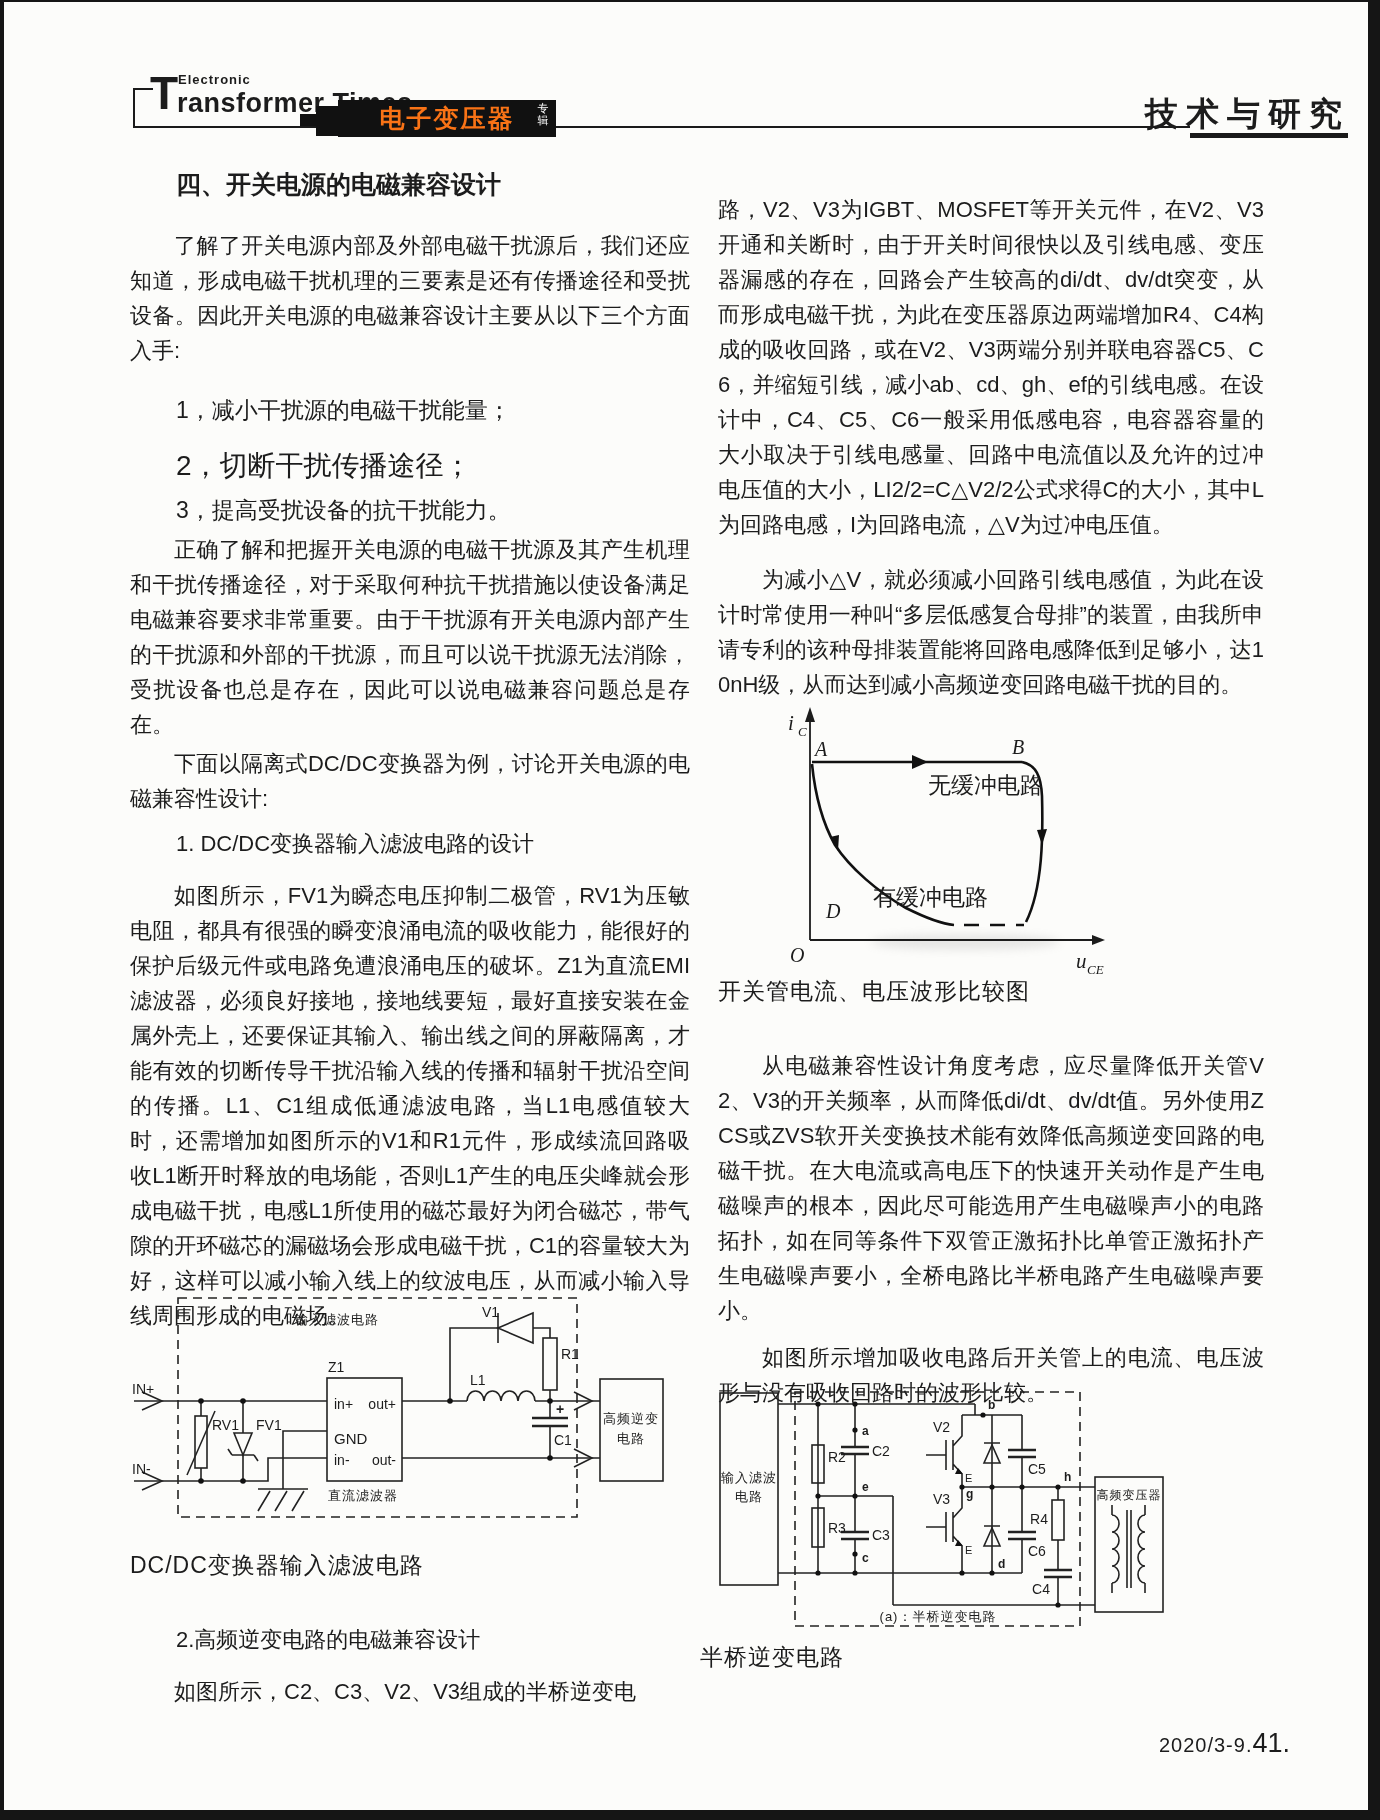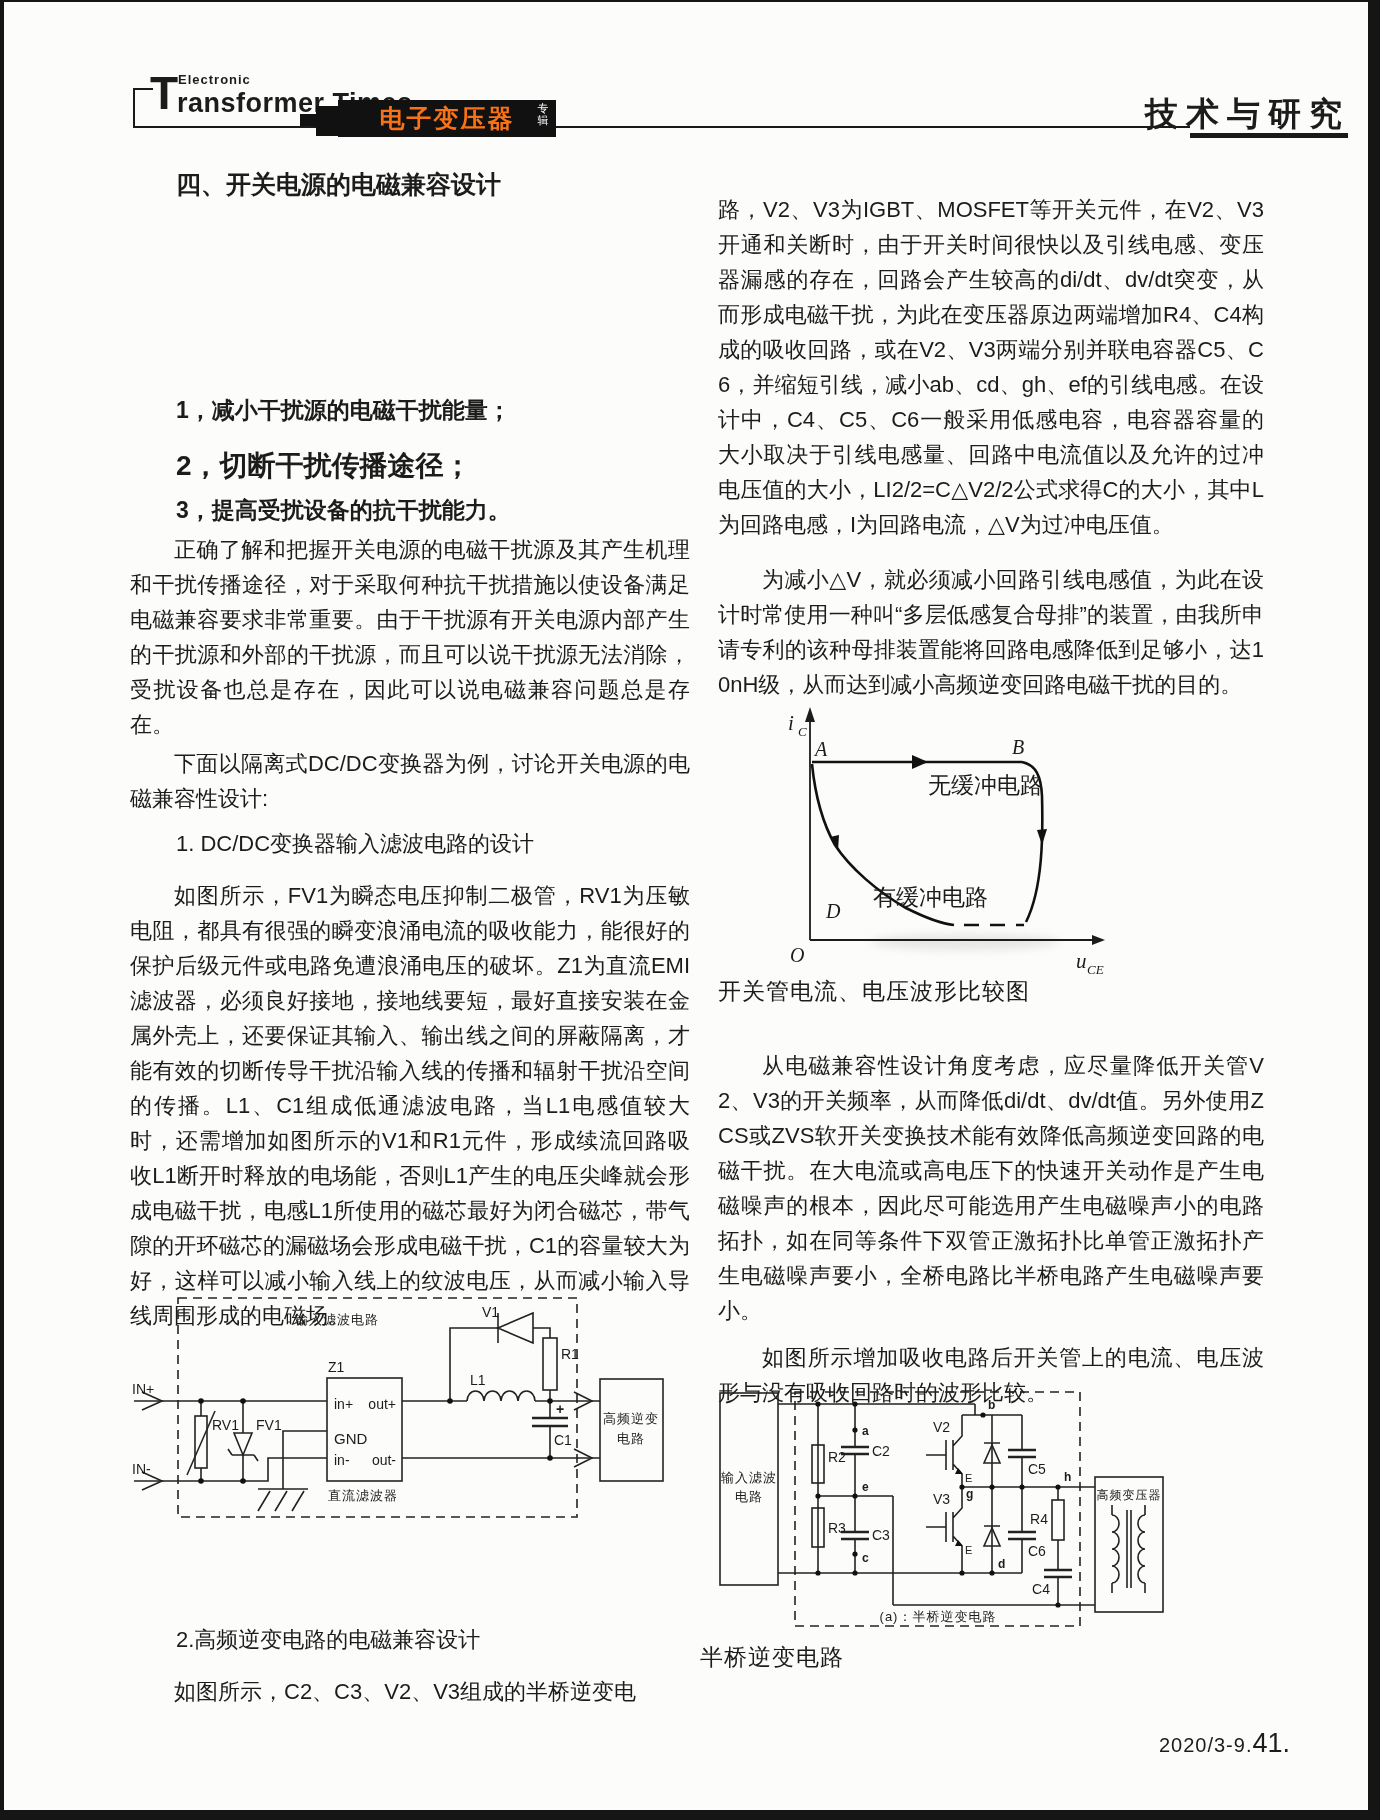--- a/index.html
+++ b/index.html
@@ -30,21 +30,21 @@
   .badge-sub{position:absolute;left:536px;top:102px;width:14px;color:#fff;font-size:11px;line-height:12px;
              text-align:center;z-index:2;}
   .section-label{position:absolute;left:1040px;top:92px;width:310px;text-align:right;
                  font-size:33px;font-weight:bold;letter-spacing:8px;}
 
   
   .tb{position:absolute;left:130px;width:560px;font-size:22px;line-height:35px;
       text-align:justify;word-break:break-all;}
   .rcol{left:718px;width:546px;}
   .indent{text-indent:44px;}
-  .bold{font-weight:bold;}
+  .bold{font-weight:normal;}
   .h-sec{position:absolute;left:130px;width:560px;font-size:25px;font-weight:bold;padding-left:46px;}
   .sub{font-size:22px;padding-left:46px;}
   .caption{position:absolute;font-size:23px;letter-spacing:1px;}
   .footer{position:absolute;left:1000px;top:1728px;width:290px;text-align:right;}
   .footer .issue{font-size:20px;letter-spacing:1px;}
   .footer .pageno{font-size:27px;}
 
   figure{margin:0;padding:0;position:absolute;}
   svg text{fill:#1c1c1c;}
   .dlab{font-size:14px;}
@@ -75,20 +75,21 @@
   <div class="badge">
     <span class="badge-text">电子变压器</span>
   </div>
   <div class="badge-sub">
     <div>专</div>
     <div>辑</div>
   </div>
   <div class="section-label">技术与研究</div>
 
   <div class="h-sec" style="top:168px;">四、开关电源的电磁兼容设计</div>
+  <p class="tb indent" style="top:206px;">了解了开关电源内部及外部电磁干扰源后，我们还应知道，形成电磁干扰机理的三要素是还有传播途径和受扰设备。因此开关电源的电磁兼容设计主要从以下三个方面入手:</p>
   <p class="tb bold" style="top:370px;padding-left:46px;width:514px;font-size:23px;">1，减小干扰源的电磁干扰能量；</p>
   <p class="tb bold" style="top:420px;padding-left:46px;width:514px;font-size:28px;">2，切断干扰传播途径；</p>
   <p class="tb bold" style="top:470px;padding-left:46px;width:514px;font-size:23px;">3，提高受扰设备的抗干扰能力。</p>
   <p class="tb indent" style="top:510px;">正确了解和把握开关电源的电磁干扰源及其产生机理和干扰传播途径，对于采取何种抗干扰措施以使设备满足电磁兼容要求非常重要。由于干扰源有开关电源内部产生的干扰源和外部的干扰源，而且可以说干扰源无法消除，受扰设备也总是存在，因此可以说电磁兼容问题总是存在。</p>
   <p class="tb indent" style="top:724px;">下面以隔离式DC/DC变换器为例，讨论开关电源的电磁兼容性设计:</p>
   <p class="tb sub" style="top:804px;width:514px;">1. DC/DC变换器输入滤波电路的设计</p>
   <p class="tb indent" style="top:856px;">如图所示，FV1为瞬态电压抑制二极管，RV1为压敏电阻，都具有很强的瞬变浪涌电流的吸收能力，能很好的保护后级元件或电路免遭浪涌电压的破坏。Z1为直流EMI滤波器，必须良好接地，接地线要短，最好直接安装在金属外壳上，还要保证其输入、输出线之间的屏蔽隔离，才能有效的切断传导干扰沿输入线的传播和辐射干扰沿空间的传播。L1、C1组成低通滤波电路，当L1电感值较大时，还需增加如图所示的V1和R1元件，形成续流回路吸收L1断开时释放的电场能，否则L1产生的电压尖峰就会形成电磁干扰，电感L1所使用的磁芯最好为闭合磁芯，带气隙的开环磁芯的漏磁场会形成电磁干扰，C1的容量较大为好，这样可以减小输入线上的纹波电压，从而减小输入导线周围形成的电磁场。</p>
 
   <figure style="left:130px;top:1293px;">
     <svg width="560" height="232" viewBox="0 0 560 232">
@@ -157,20 +158,21 @@
       <text class="dlab-cn" x="198" y="207">直流滤波器</text>
       <text class="dlab" x="352" y="24">V1</text>
       <text class="dlab" x="431" y="66">R1</text>
       <text class="dlab" x="340" y="92">L1</text>
       <text class="dlab" x="426" y="121" style="font-weight:bold;">+</text>
       <text class="dlab" x="424" y="152">C1</text>
       <text class="dlab-cn" x="501" y="130" text-anchor="middle">高频逆变</text>
       <text class="dlab-cn" x="501" y="150" text-anchor="middle">电路</text>
     </svg>
   </figure>
+  <div class="caption" style="left:130px;top:1550px;width:560px;">DC/DC变换器输入滤波电路</div>
 
   <p class="tb sub" style="top:1600px;width:514px;">2.高频逆变电路的电磁兼容设计</p>
   <p class="tb indent" style="top:1646px;margin-top:28px;">如图所示，C2、C3、V2、V3组成的半桥逆变电</p>
 
   <p class="tb rcol" style="top:170px;">路，V2、V3为IGBT、MOSFET等开关元件，在V2、V3开通和关断时，由于开关时间很快以及引线电感、变压器漏感的存在，回路会产生较高的di/dt、dv/dt突变，从而形成电磁干扰，为此在变压器原边两端增加R4、C4构成的吸收回路，或在V2、V3两端分别并联电容器C5、C6，并缩短引线，减小ab、cd、gh、ef的引线电感。在设计中，C4、C5、C6一般采用低感电容，电容器容量的大小取决于引线电感量、回路中电流值以及允许的过冲电压值的大小，LI2/2=C△V2/2公式求得C的大小，其中L为回路电感，I为回路电流，△V为过冲电压值。</p>
   <p class="tb rcol indent" style="top:540px;">为减小△V，就必须减小回路引线电感值，为此在设计时常使用一种叫“多层低感复合母排”的装置，由我所申请专利的该种母排装置能将回路电感降低到足够小，达10nH级，从而达到减小高频逆变回路电磁干扰的目的。</p>
 
   <figure style="left:740px;top:702px;">
     <svg width="500" height="285" viewBox="0 0 500 285">
       <ellipse cx="225" cy="240" rx="95" ry="8" fill="#9a9a9a" opacity="0.22" style="filter:blur(4px);"></ellipse>

